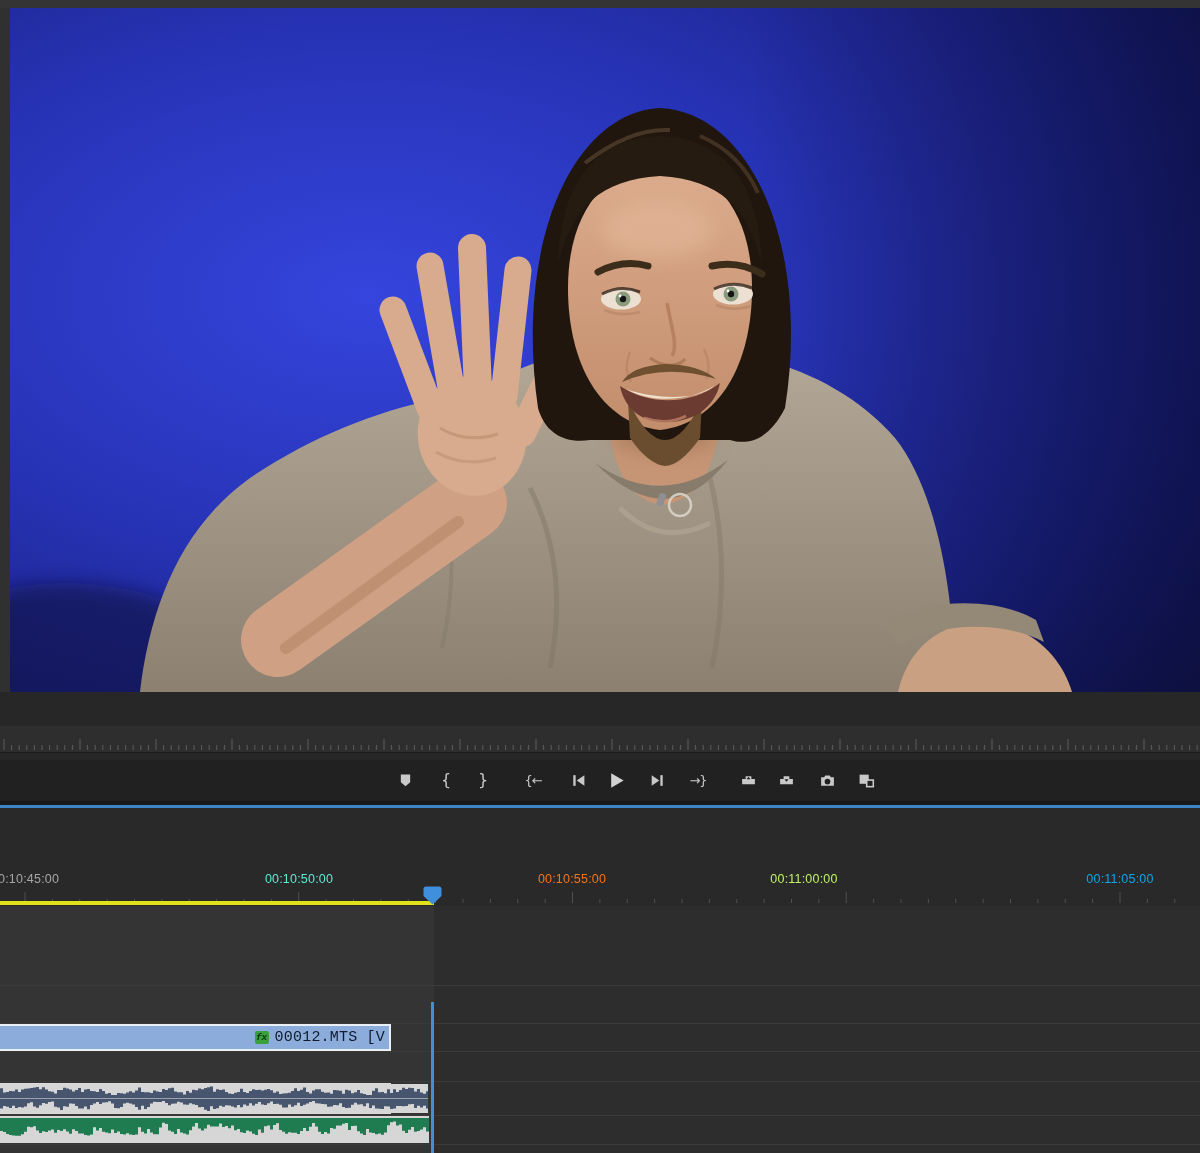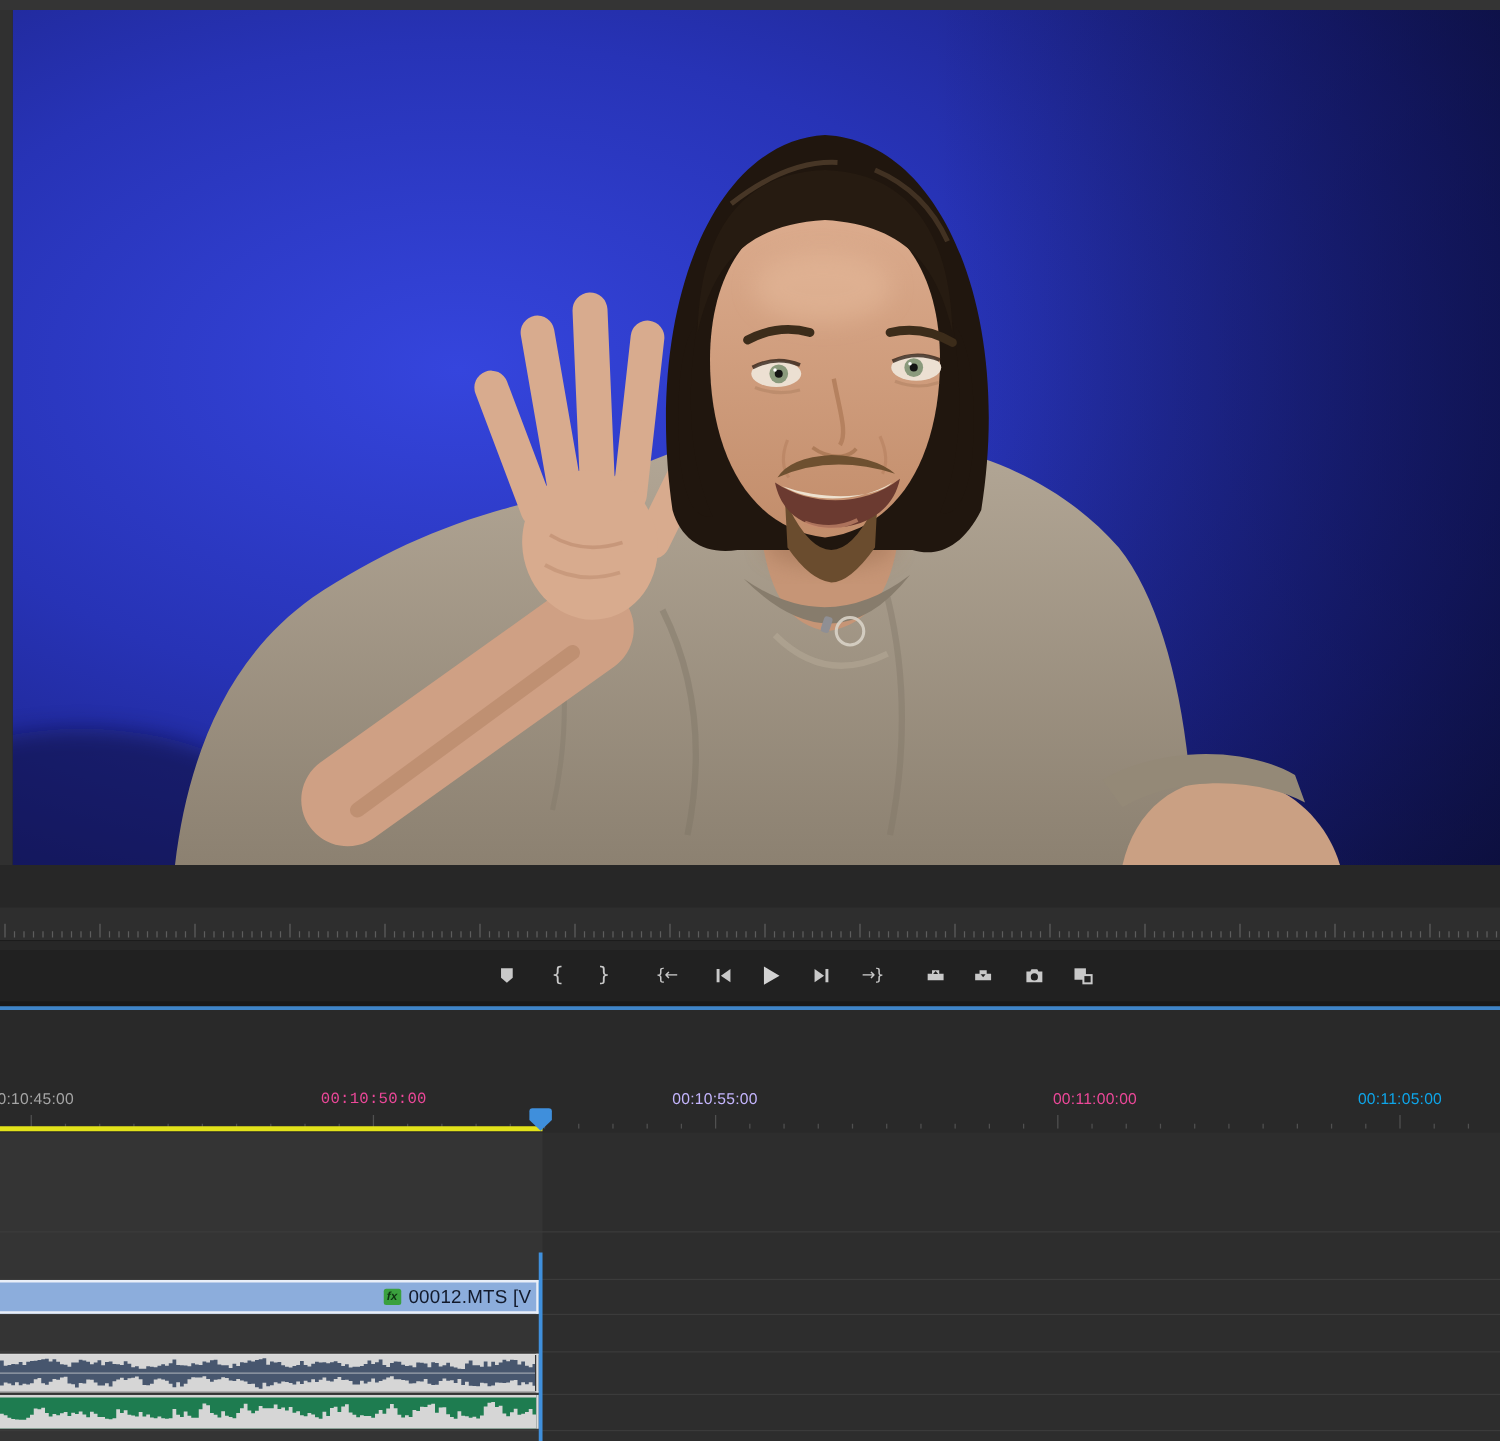--- a/index.html
+++ b/index.html
@@ -23,21 +23,21 @@
   .tbtn .glyph{font-size:16px;line-height:1;color:#c9c9c9;}
   
   #timeline-panel{left:0;top:808px;width:1200px;height:345px;background:#292929;}
   .tl-label{position:absolute;top:64px;transform:translateX(-50%);font-size:12.5px;color:#a5a5a5;
             letter-spacing:.2px;white-space:nowrap;}
   #tl-ticks{position:absolute;left:0;top:82px;}
   #render-bar{position:absolute;left:0;top:93px;width:434px;height:4px;}
   #tracks{position:absolute;left:0;top:98px;width:1200px;height:247px;background:#2d2d2d;}
   #tracks-left-tint{position:absolute;left:0;top:0;width:434px;height:247px;background:rgba(255,255,255,0.035);}
   .sep{position:absolute;left:0;width:1200px;height:1px;background:#3b3b3b;}
-  .clip{position:absolute;left:0;width:431px;box-sizing:border-box;}
+  .clip{position:absolute;left:0;width:391px;box-sizing:border-box;font-family:Liberation Mono, monospace;}
   #clip-v1{top:118px;height:27px;border-top:2px solid #e9eef7;border-bottom:2px solid #e9eef7;
            border-right:2px solid #e9eef7;display:flex;align-items:center;justify-content:flex-end;
            gap:6px;padding-right:4px;}
   #fx-badge{width:14px;height:13px;border-radius:2px;background:#3aa03e;color:#0e3312;
             font-size:9.5px;font-style:italic;font-weight:bold;display:flex;align-items:center;
             justify-content:center;line-height:1;}
   #clip-v1-name{font-size:15px;color:#121a2c;letter-spacing:.2px;white-space:nowrap;}
   #clip-a1{top:177px;height:31px;border-top:1px solid #dcdcdc;border-bottom:1px solid #dcdcdc;border-right:2px solid #dcdcdc;}
   #clip-a2{top:210px;height:27px;border-right:2px solid #dcdcdc;}
   .clip svg{display:block;}
@@ -228,23 +228,23 @@
       </svg>
     </button>
   </div>
 
 <div class="abs" id="monitor-gap3"></div>
 <div class="abs" id="panel-focus-line" style="background: rgb(63, 133, 201);"></div>
 
 <div class="abs" id="timeline-panel">
   <div id="ruler-labels">
     <span class="tl-label" style="left: 25px; color: rgb(165, 165, 165);">00:10:45:00</span>
-    <span class="tl-label" style="left: 299px; color: #ec4899; font-family: Liberation Mono, monospace;">00:10:50:00</span>
-    <span class="tl-label" style="left: 572px; color: #c4b5fd;">00:10:55:00</span>
-    <span class="tl-label" style="left: 876px; color: #ec4899;">00:11:00:00</span>
+    <span class="tl-label" style="left: 299px; color: #5eead4;">00:10:50:00</span>
+    <span class="tl-label" style="left: 572px; color: #f97316;">00:10:55:00</span>
+    <span class="tl-label" style="left: 804px; color: #bef264;">00:11:00:00</span>
     <span class="tl-label" style="left: 1120px; color: #0ea5e9;">00:11:05:00</span>
   </div>
   <svg id="tl-ticks" width="1200" height="13">
       <path d="M25.00 2 V13 M52.38 9 V13 M79.75 9 V13 M107.13 9 V13 M134.50 9 V13 M161.88 9 V13 M189.25 9 V13 M216.63 9 V13 M244.00 9 V13 M271.38 9 V13 M298.75 2 V13 M326.13 9 V13 M353.50 9 V13 M380.88 9 V13 M408.25 9 V13 M435.63 9 V13 M463.00 9 V13 M490.38 9 V13 M517.75 9 V13 M545.13 9 V13 M572.50 2 V13 M599.88 9 V13 M627.25 9 V13 M654.63 9 V13 M682.00 9 V13 M709.38 9 V13 M736.75 9 V13 M764.13 9 V13 M791.50 9 V13 M818.88 9 V13 M846.25 2 V13 M873.63 9 V13 M901.00 9 V13 M928.38 9 V13 M955.75 9 V13 M983.13 9 V13 M1010.50 9 V13 M1037.88 9 V13 M1065.25 9 V13 M1092.63 9 V13 M1120.00 2 V13 M1147.38 9 V13 M1174.75 9 V13 " stroke="#505050" stroke-width="1" fill="none"></path>
     </svg>
   <div id="render-bar" style="background: rgb(226, 226, 26);"></div>
 
   <div id="tracks">
     <div id="tracks-left-tint"></div>
     <div class="sep" style="top:79px"></div>

